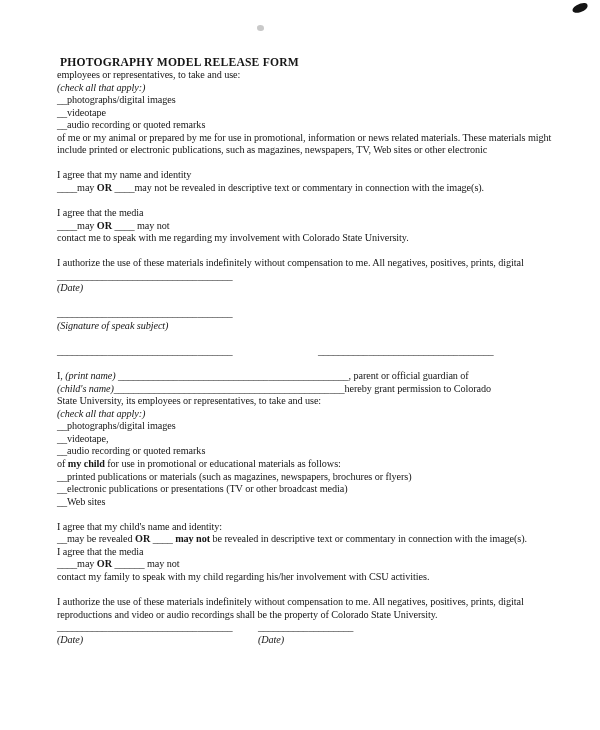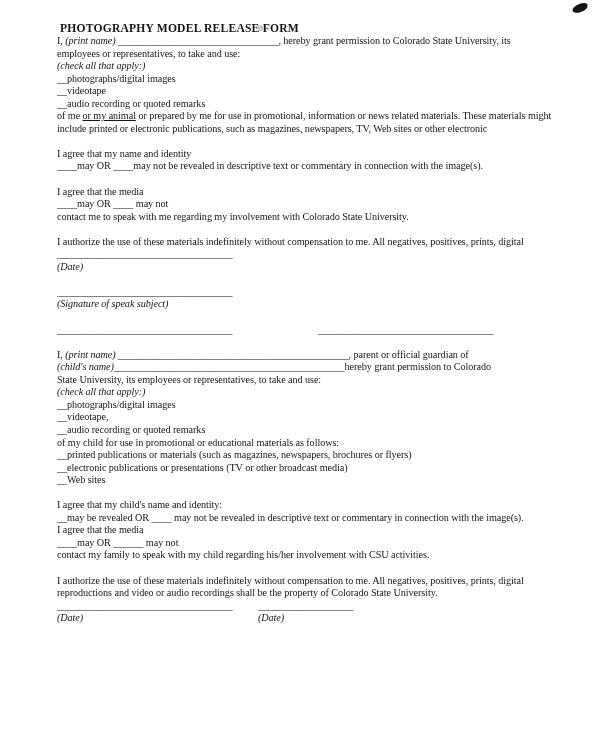--- a/index.html
+++ b/index.html
@@ -6,41 +6,41 @@
   html,body { width:600px; height:730px; }
   body {
     background:#ffffff;
     font-family:"Liberation Serif","DejaVu Serif",serif;
     color:#161616;
     position:relative;
     overflow:hidden;
   }
   .page {
     position:absolute; inset:0;
-    padding:22px 40px 0 57px;
+    padding:56px 40px 0 57px;
     background:#ffffff;
   }
   .doc-title {
     font-weight:bold;
     font-size:11.6px;
     height:13px; line-height:13px;
     letter-spacing:.2px;
     padding-left:3px;
     white-space:pre;
   }
   .line {
     font-size:10.2px;
     height:12.55px; line-height:12.55px;
     white-space:pre;
     letter-spacing:-0.08px;
   }
   .gap { height:12.55px; }
-  .seg-b { font-weight:normal;text-align:center; }
+  .seg-b { font-weight:bold;text-align:center; }
   .seg-i { font-style:italic; }
-  .seg-u { text-decoration:underline; }
+  .seg-u { }
   .cols { display:flex; }
   .cols .col1 { display:inline-block; flex:0 0 auto; }
   .cols.wide  .col1 { width:261px; }
   .cols.narrow .col1 { width:201px; }
   .cols .col2 { display:inline-block; }
   .artifact { position:absolute; }
   .artifact-corner {
     top:4px; right:12px; width:16px; height:8px;
     background:#141414;
     border-radius:60% 40% 55% 45%;
@@ -55,21 +55,20 @@
 </head>
 <body>
 
 <div class="page">
   <div class="artifact artifact-corner"></div>
   <div class="artifact artifact-speck"></div>
 
   <div class="doc-title">PHOTOGRAPHY MODEL RELEASE FORM</div>
 
   <div>
-      <div class="line"><span>I, </span><span class="seg-i">(print name) </span><span>________________________________</span><span>, hereby grant permission to Colorado State University, its</span></div>
       <div class="line"><span>employees or representatives, to take and use:</span></div>
       <div class="line"><span class="seg-i">(check all that apply:)</span></div>
       <div class="line"><span>__photographs/digital images</span></div>
       <div class="line"><span>__videotape</span></div>
       <div class="line"><span>__audio recording or quoted remarks</span></div>
       <div class="line"><span>of me </span><span class="seg-u">or my animal</span><span> or prepared by me for use in promotional, information or news related materials. These materials might</span></div>
       <div class="line"><span>include printed or electronic publications, such as magazines, newspapers, TV, Web sites or other electronic</span></div>
       <div class="gap"></div>
       <div class="line"><span>I agree that my name and identity</span></div>
       <div class="line"><span>____may </span><span class="seg-b">OR</span><span> ____may not be revealed in descriptive text or commentary in connection with the image(s).</span></div>

